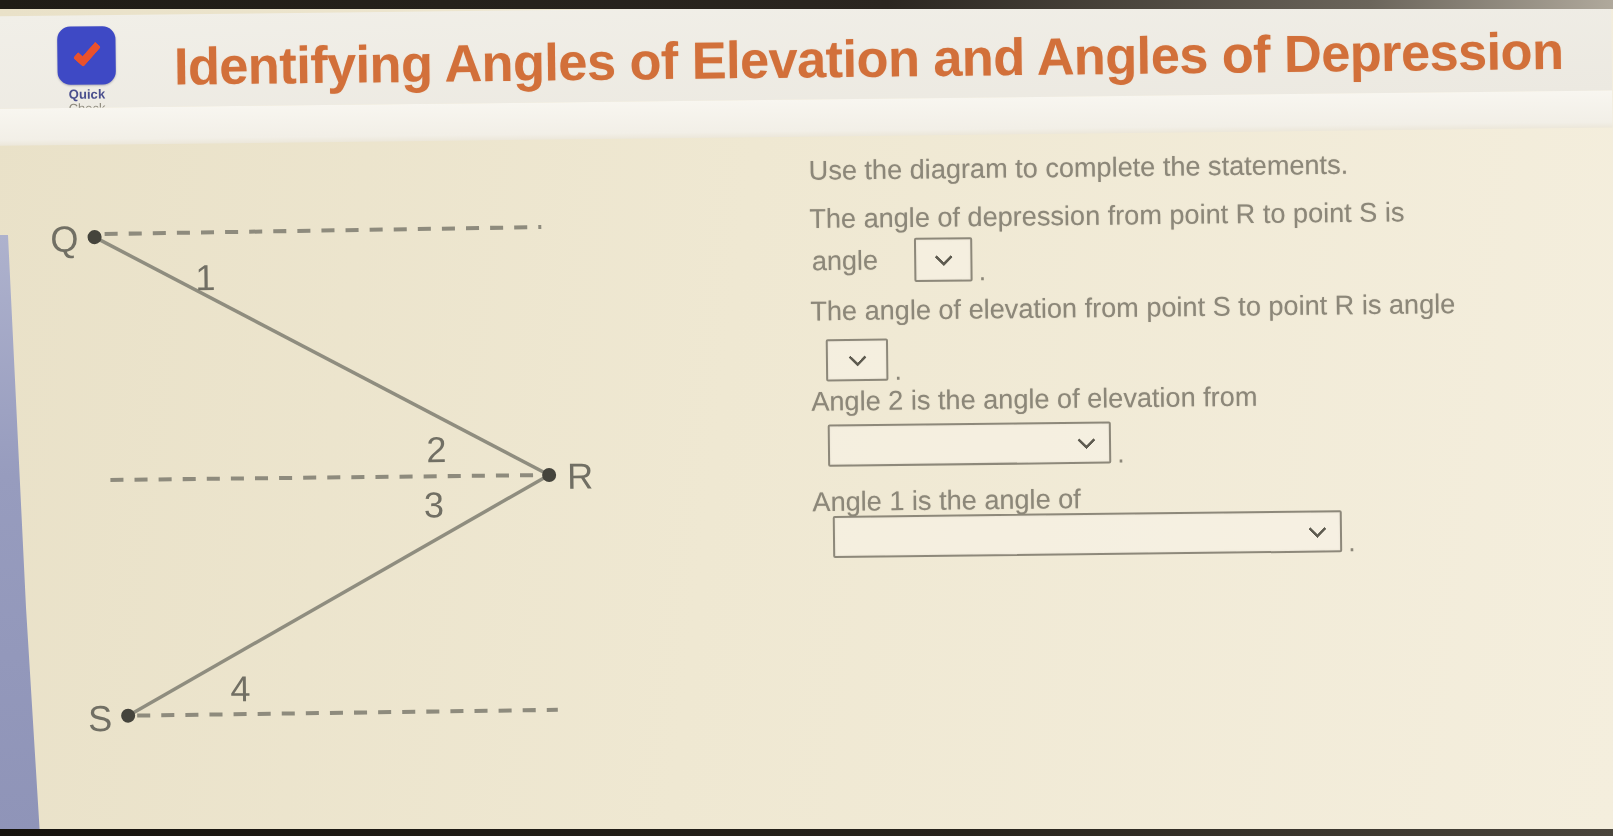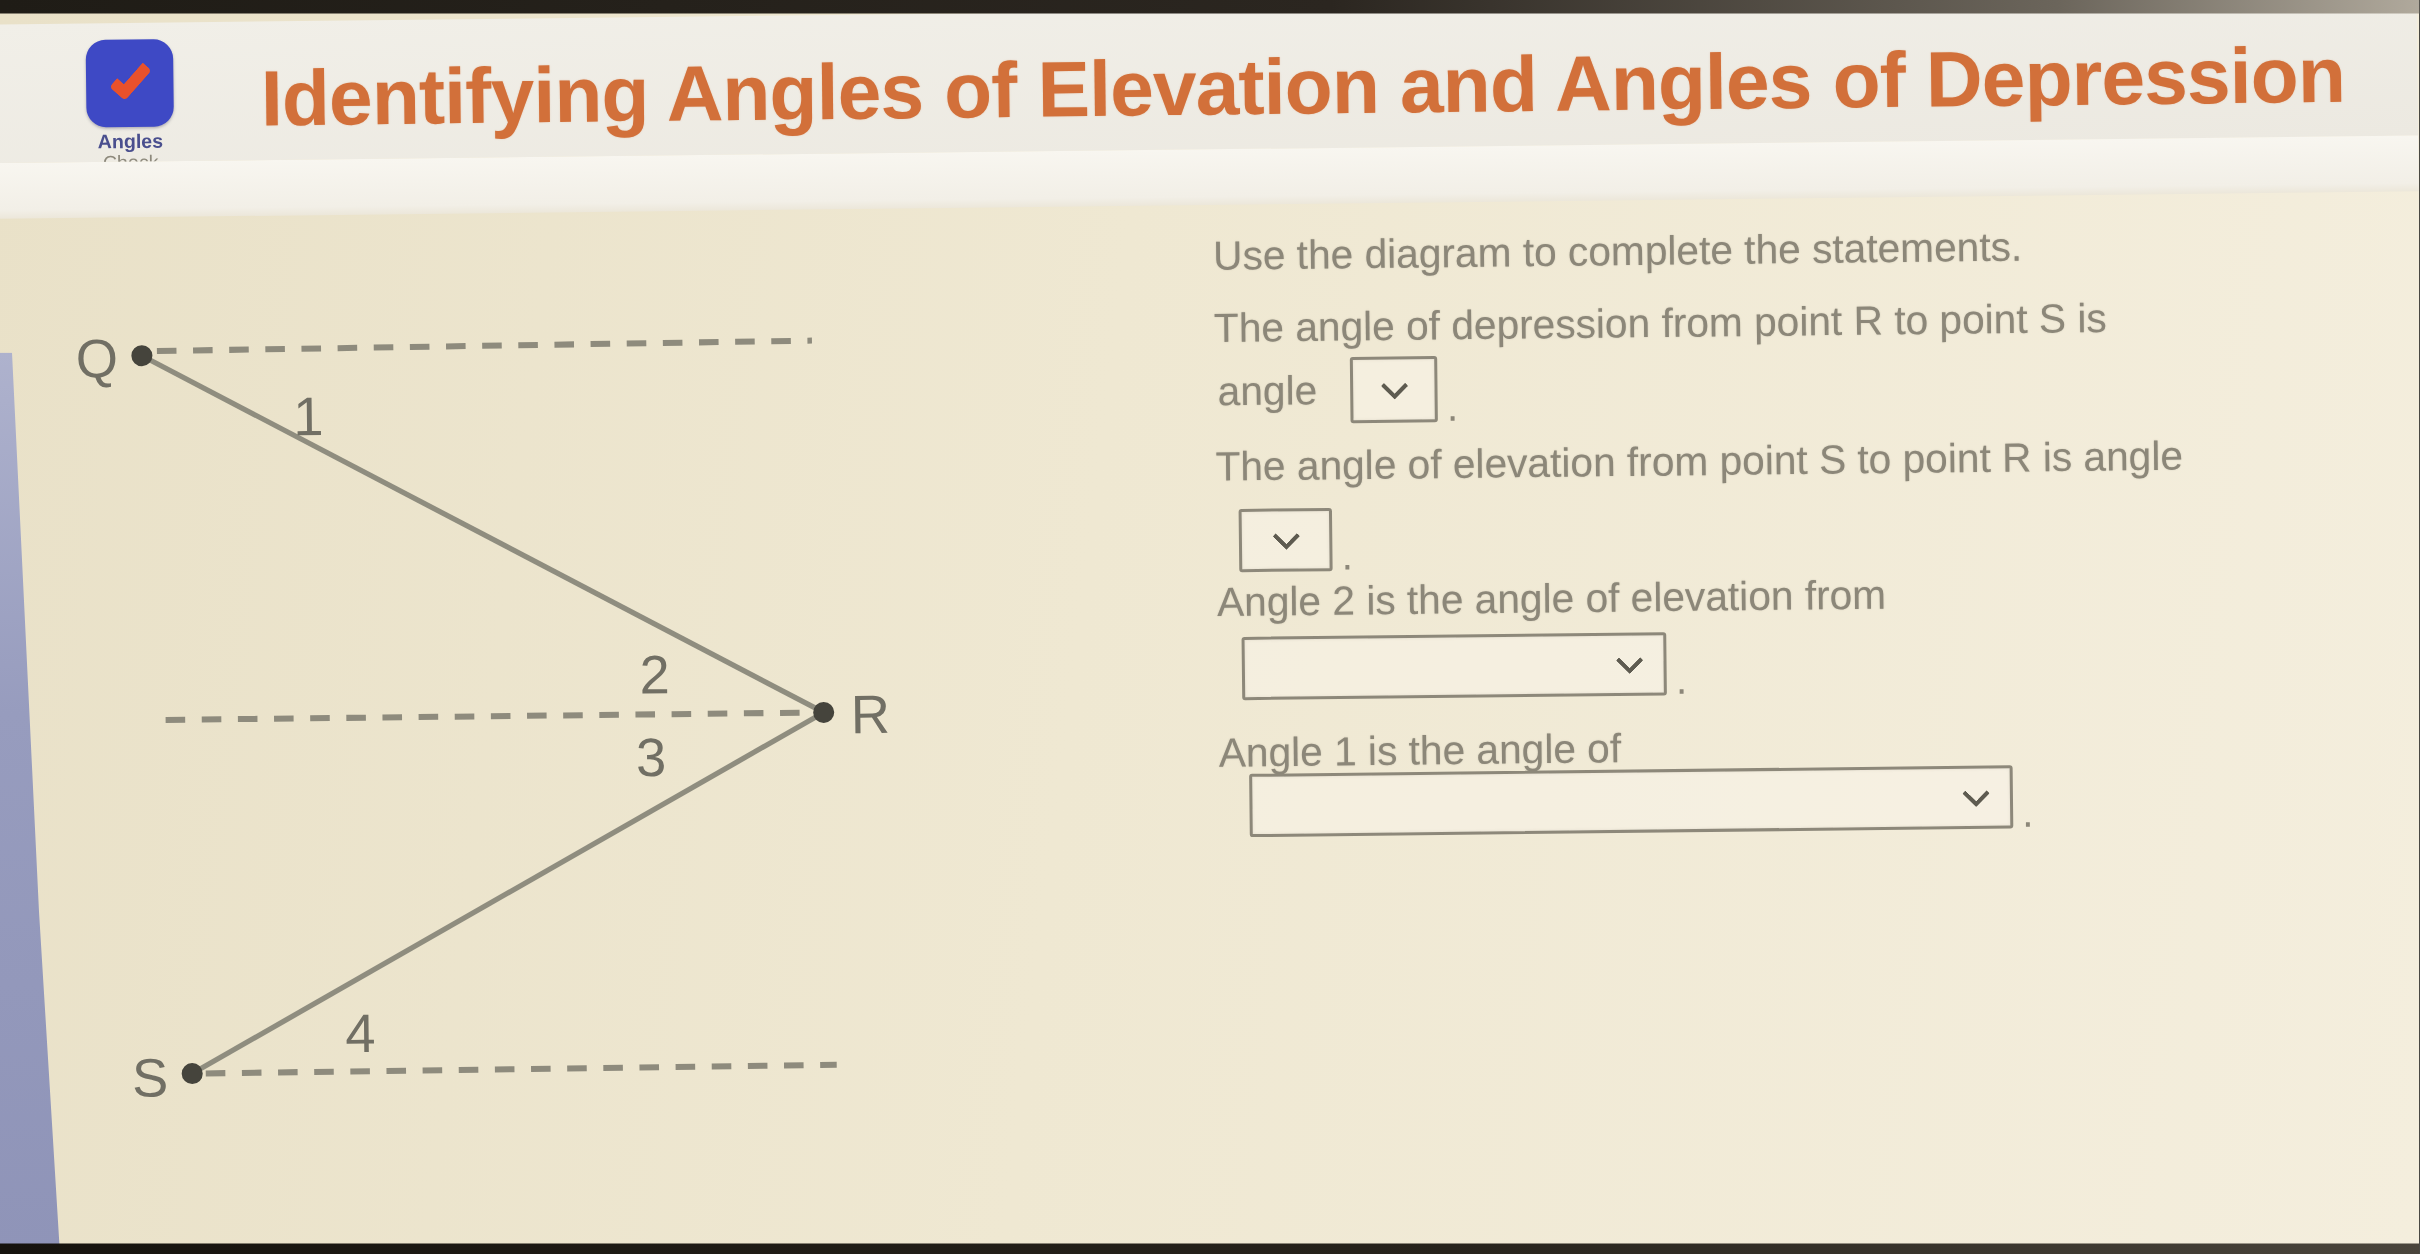--- a/index.html
+++ b/index.html
@@ -76,37 +76,37 @@
     display:flex;align-items:center;box-shadow:inset 0 0 2px rgba(120,115,100,.15);
   }
   .select-box.small{justify-content:center;}
   .select-box.wide{justify-content:flex-end;padding-right:16px;}
   .chev{
     display:inline-block;width:13px;height:13px;margin-top:-6px;
     border-right:3.5px solid #5e5b50;border-bottom:3.5px solid #5e5b50;
     transform:rotate(45deg);border-radius:1px;
   }
   .period{font-size:27px;color:var(--text-gray,#8c8779);align-self:flex-end;margin-left:6px;line-height:20px;}
-  .angle-word{margin-right:22px;}
+  .angle-word{margin-right:36px;}
 </style>
 </head>
 <body>
 
 <div class="screen">
   <div class="bezel-top"></div>
   <div class="side-strip"></div>
 
   <div class="content">
 
     <div class="header">
       <div class="logo">
         <div class="logo-square">
           <span class="check-glyph"></span>
         </div>
-        <div class="logo-caption1">Angles</div>
+        <div class="logo-caption1">Quick</div>
         <div class="logo-caption2">Check</div>
       </div>
       <h1 class="page-title">Identifying Angles of Elevation and Angles of Depression</h1>
     </div>
     <div class="subband"></div>
 
     <svg class="diagram" width="620" height="650" viewBox="0 0 620 650">
 
       <line class="dash" x1="70" y1="88" x2="505" y2="86"></line>
       <line class="dash" x1="73" y1="333" x2="498" y2="333"></line>

